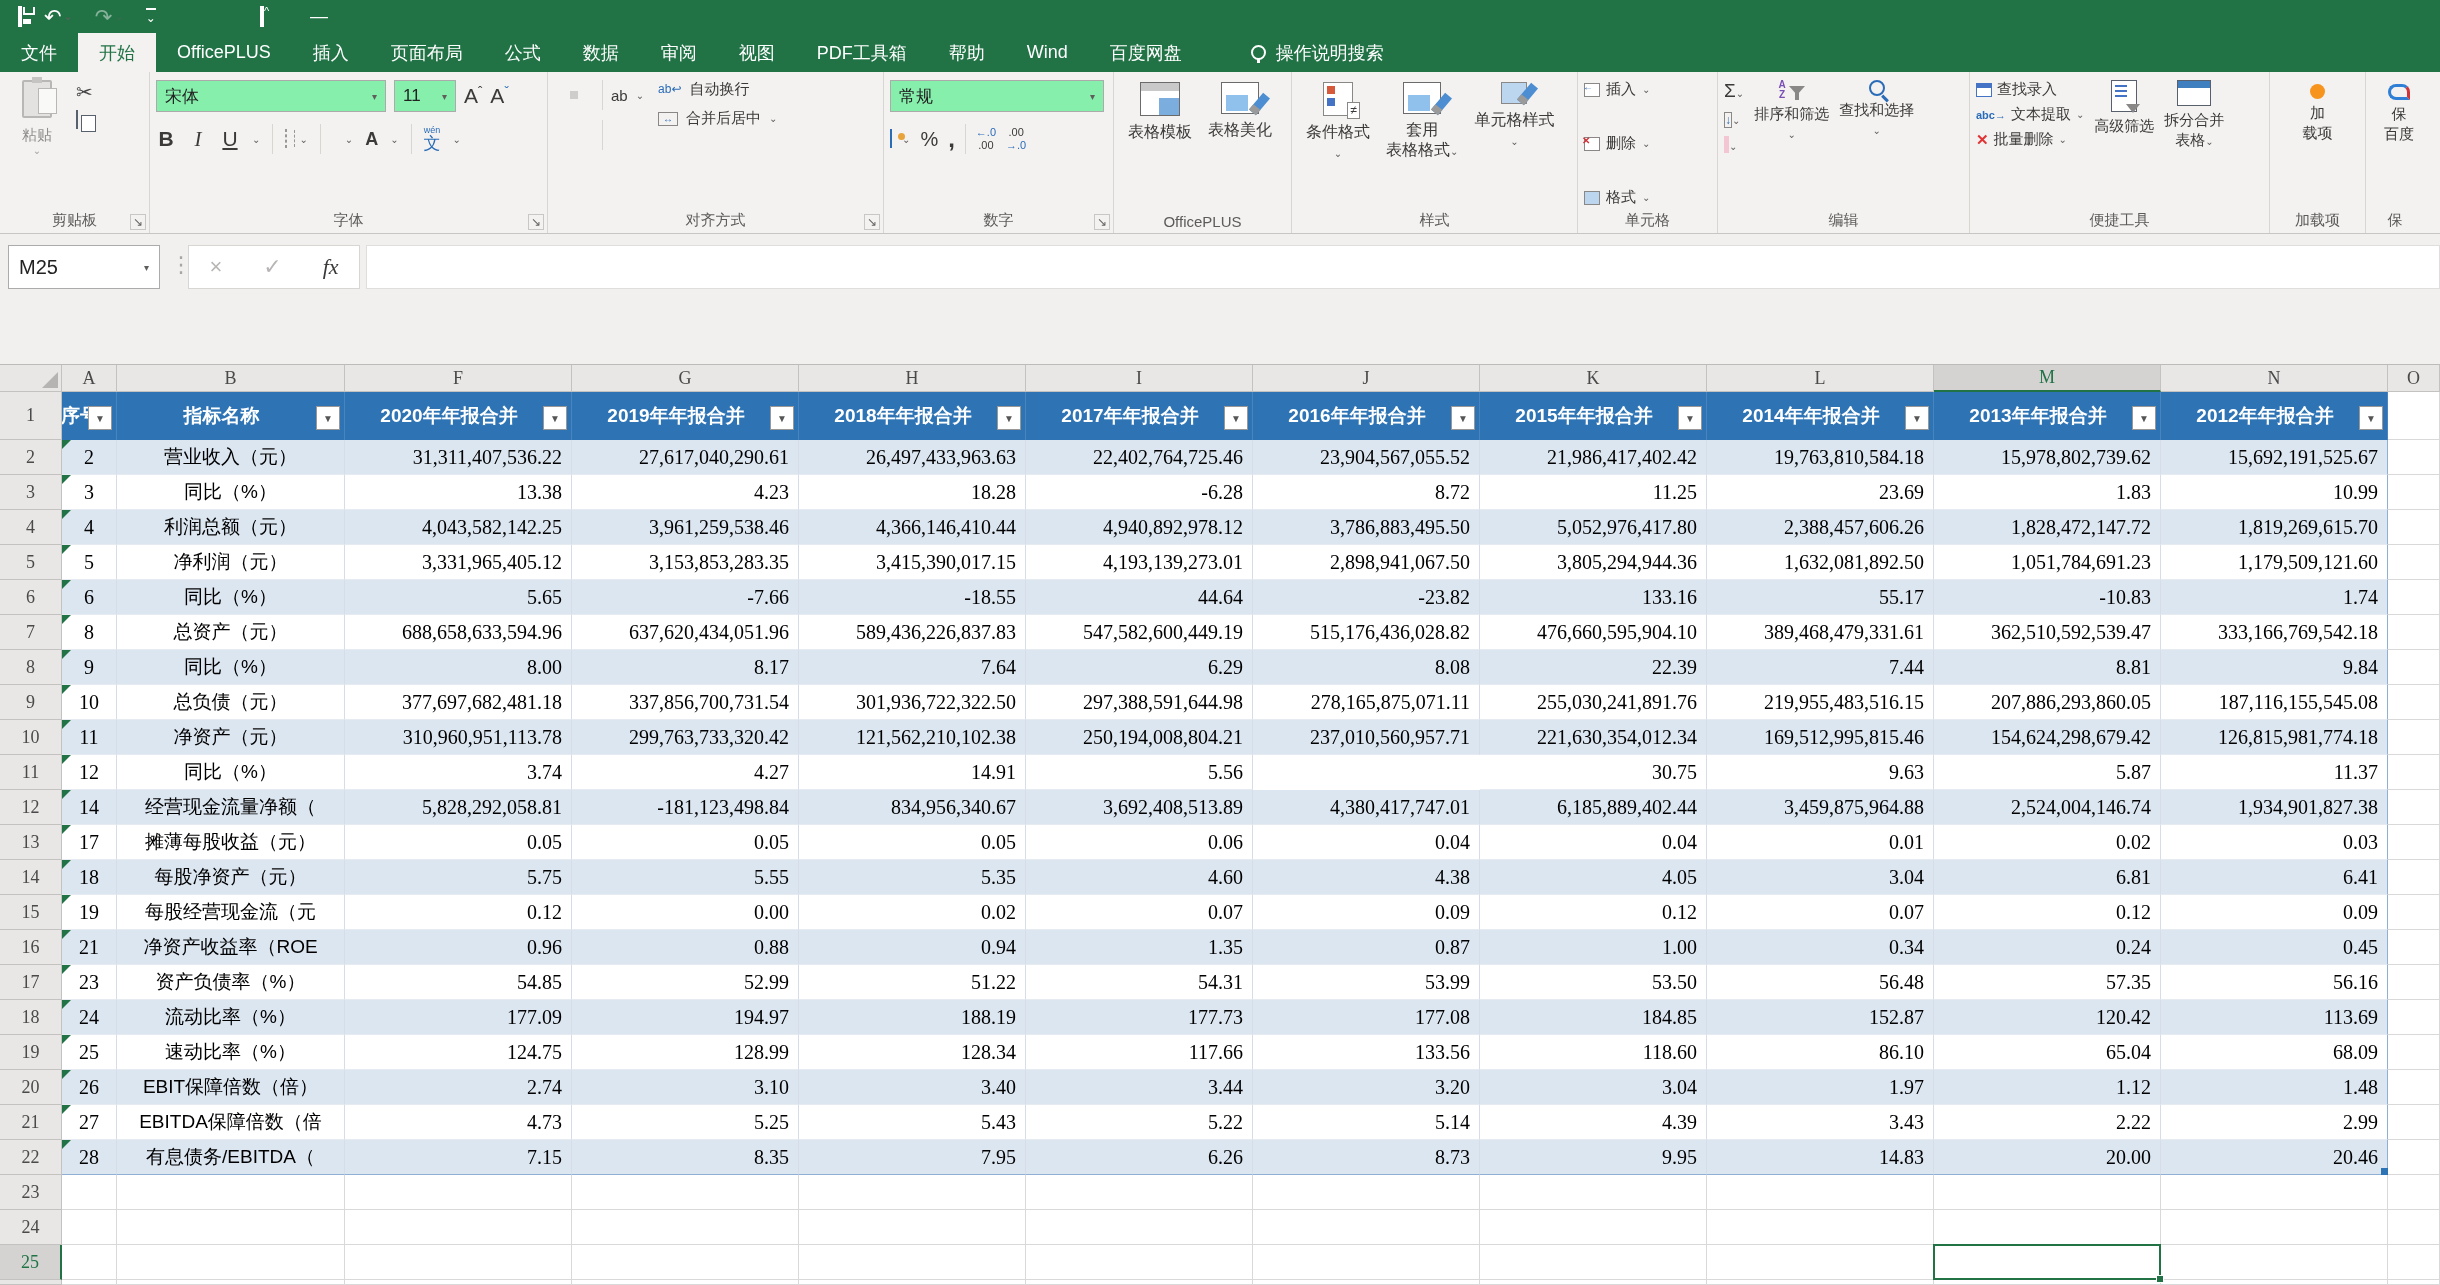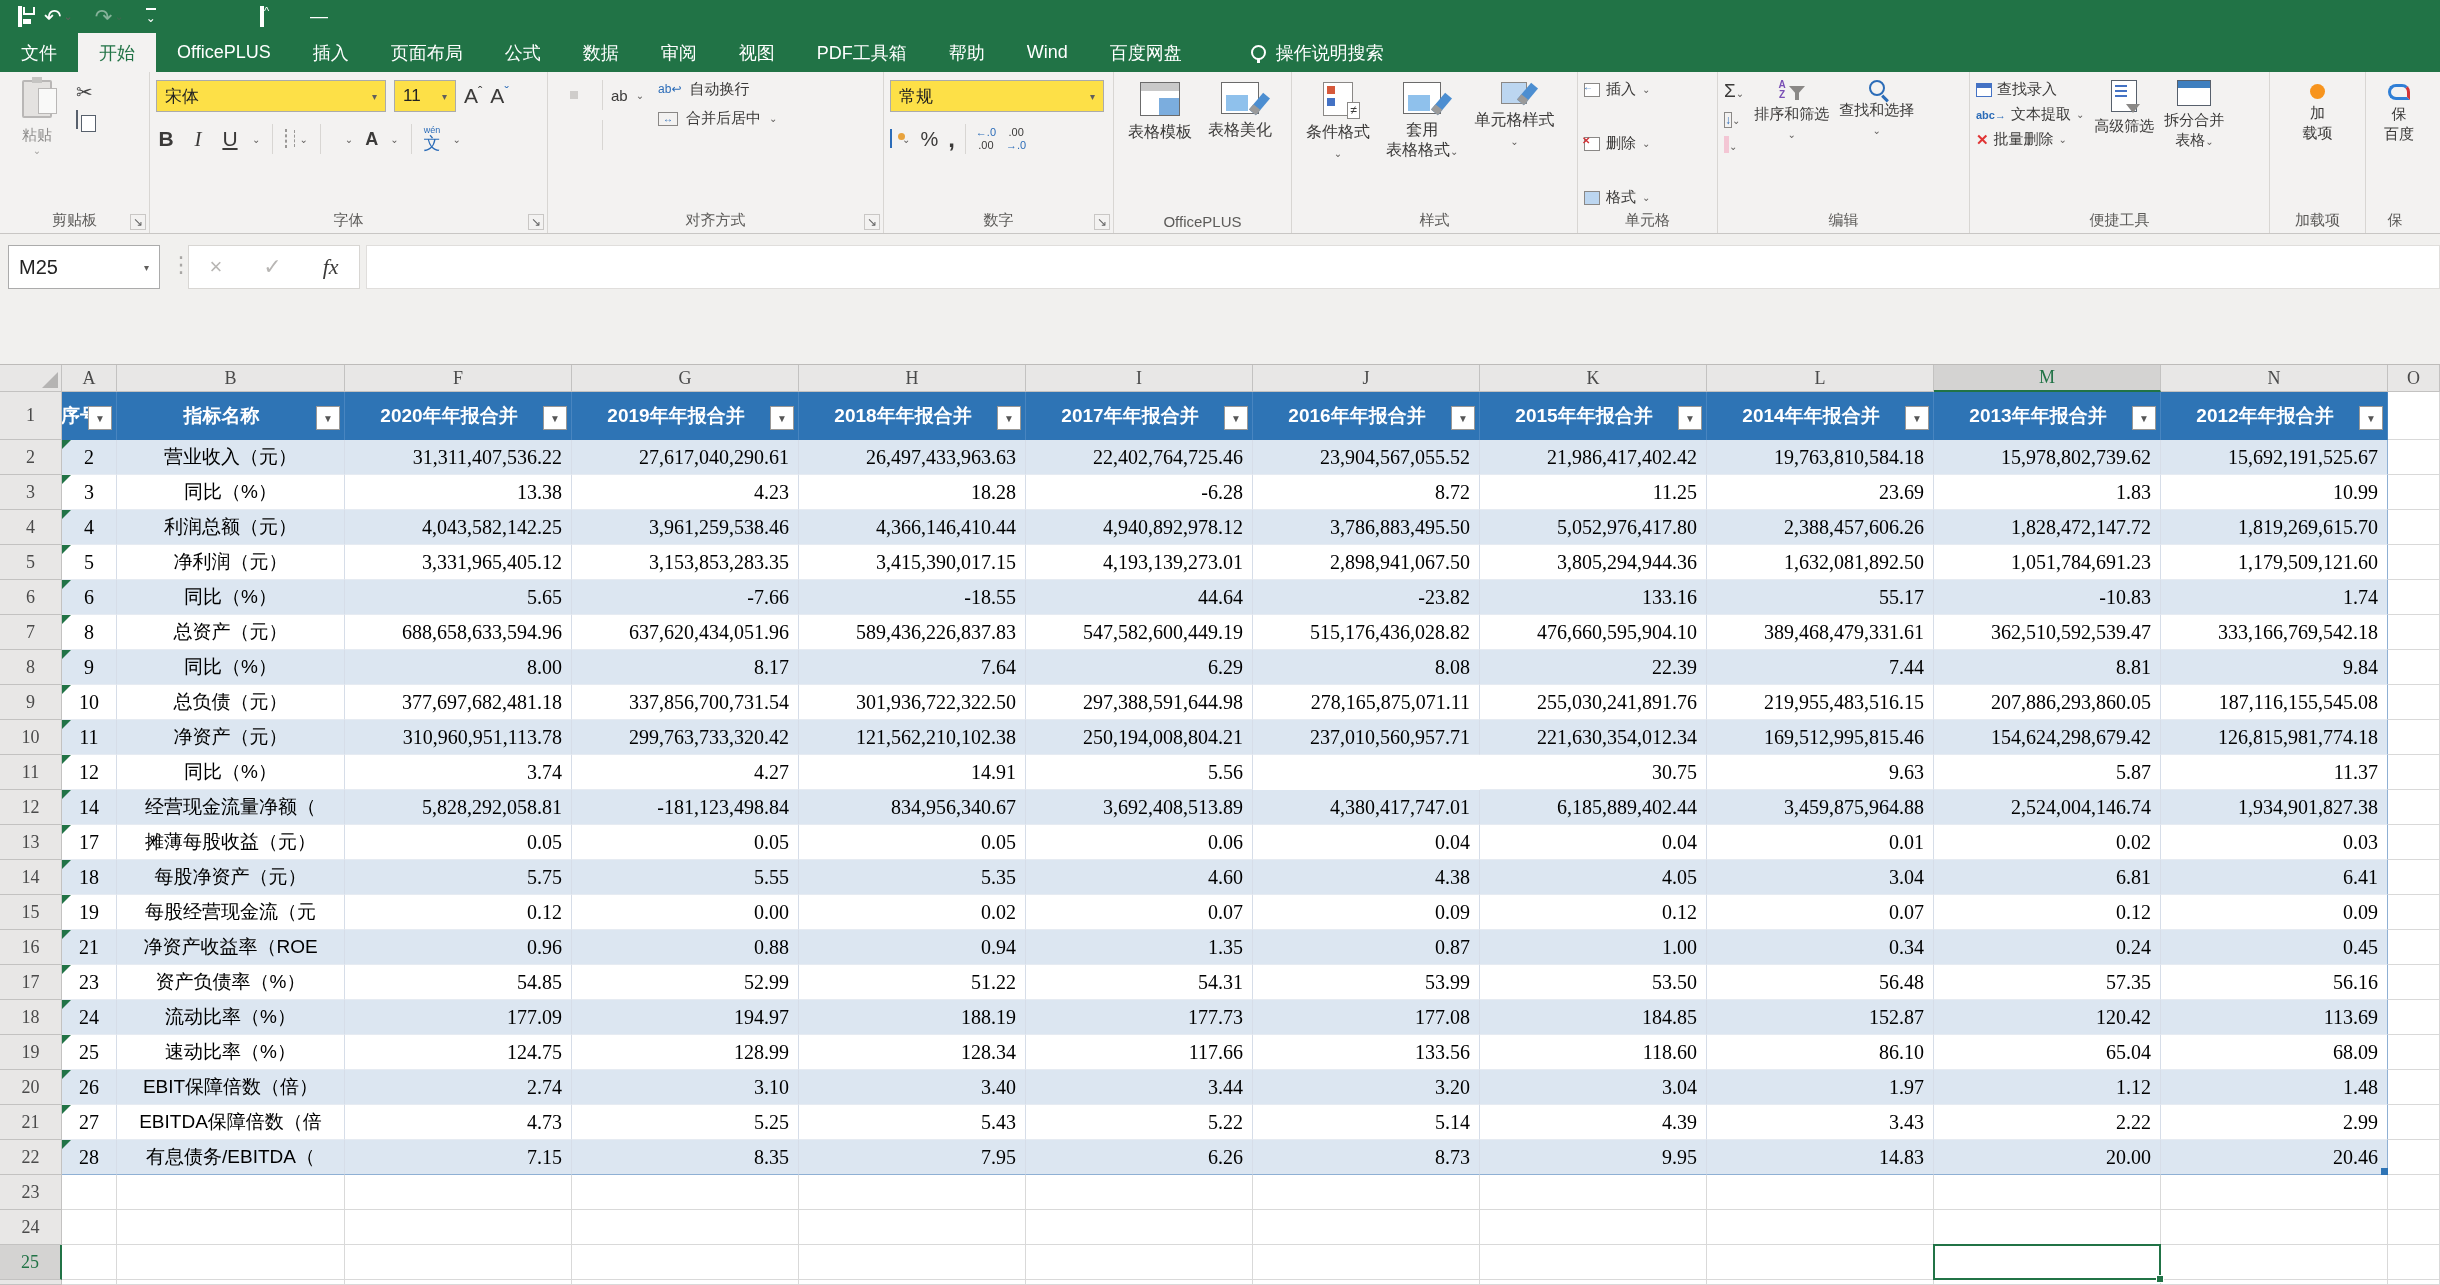--- a/index.html
+++ b/index.html
@@ -53,21 +53,21 @@
   .clipboard::before { content:""; position:absolute; left:8px; top:-5px; width:10px; height:6px; background:#a19f9d; }
   .clipboard::after { content:""; position:absolute; right:-7px; top:6px; width:17px; height:24px; background:#fff; border:1px solid #8a8886; }
   .clip-tools { float:left; margin-left:8px; display:flex; flex-direction:column; gap:9px; padding-top:2px; }
   .scissors { font-size:20px; color:#444; line-height:1; }
   .copyic { width:13px; height:15px; border:1px solid #57606c; background:#fff; position:relative; }
   .copyic::after { content:""; position:absolute; left:4px; top:4px; width:13px; height:15px; border:1px solid #57606c; background:#fff; }
   .painter { width:8px; height:14px; background:#d9a25f; border-top:6px solid #6b6b6b; }
 
   
   .g-font { width:398px; }
-  .selbox { background:#fde047; border:1px solid #ababab; height:32px; display:flex; align-items:center;
+  .selbox { background:#86efac; border:1px solid #ababab; height:32px; display:flex; align-items:center;
     padding:0 8px; font-size:17px; color:#222; justify-content:space-between; }
   .fontrow2 { display:flex; align-items:center; gap:12px; margin-top:12px; }
   .bih { font-size:21px; color:#3b3a39; width:20px; text-align:center; }
   .b { font-weight:bold; } .i { font-style:italic; font-family:"Liberation Serif",serif; }
   .u { text-decoration:underline; }
   .grow-a { font-size:21px; color:#3b3a39; }
   .tick-up::after { content:"ˆ"; font-size:13px; vertical-align:top; }
   .tick-dn::after { content:"ˇ"; font-size:13px; color:#2b6cb8; vertical-align:top; }
   .sep-v { width:1px; height:30px; background:#d8d6d3; }
   .bordersic { width:18px; height:18px; border:1px dashed #9a9896; position:relative; }

